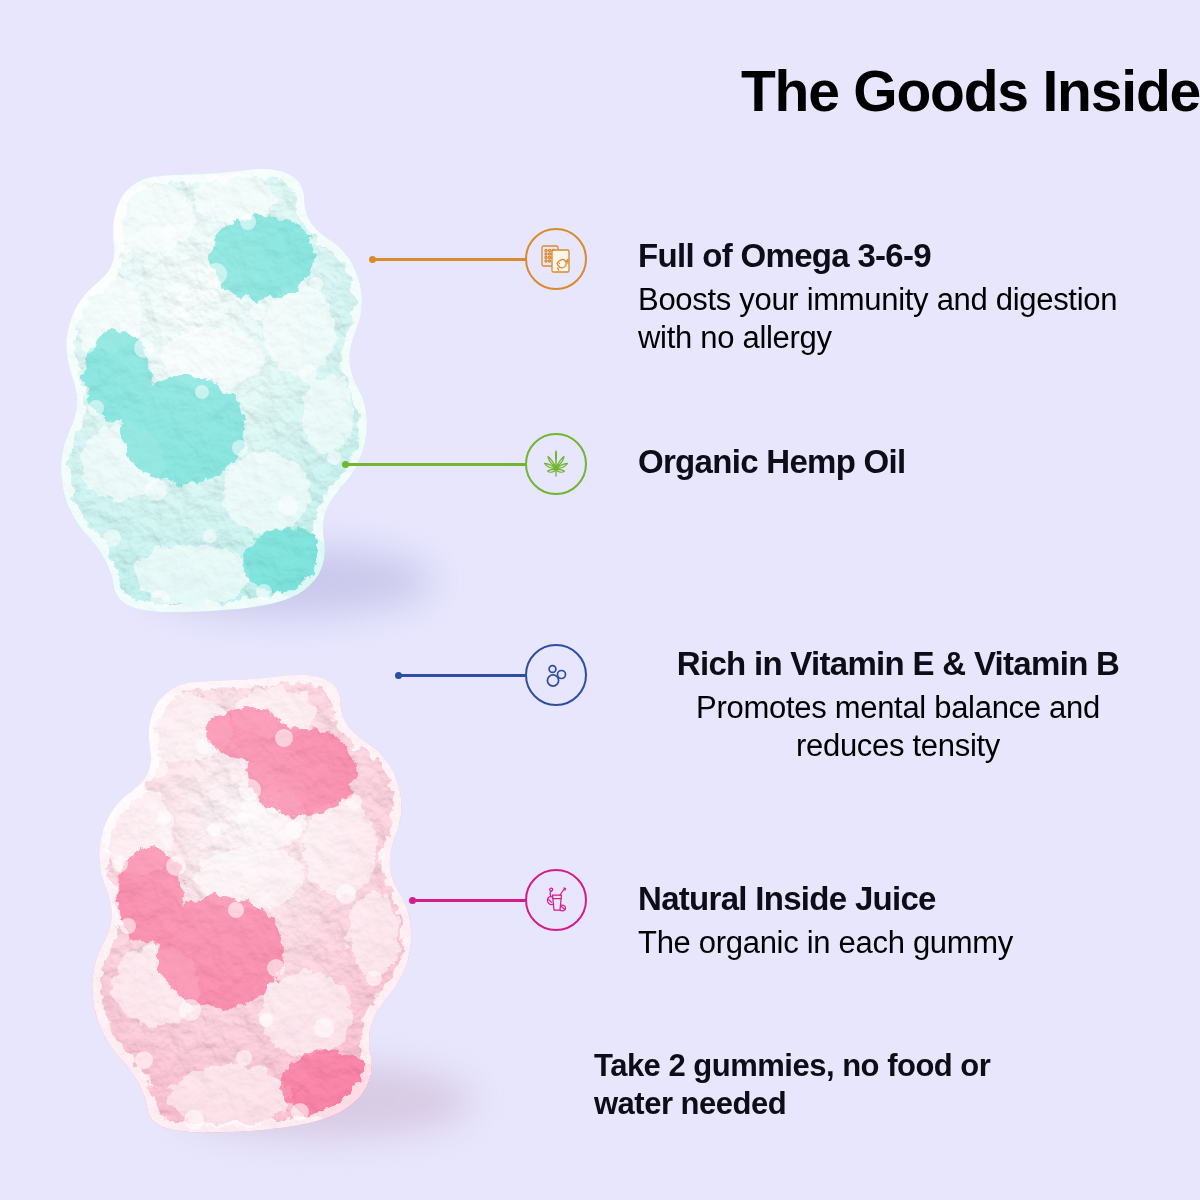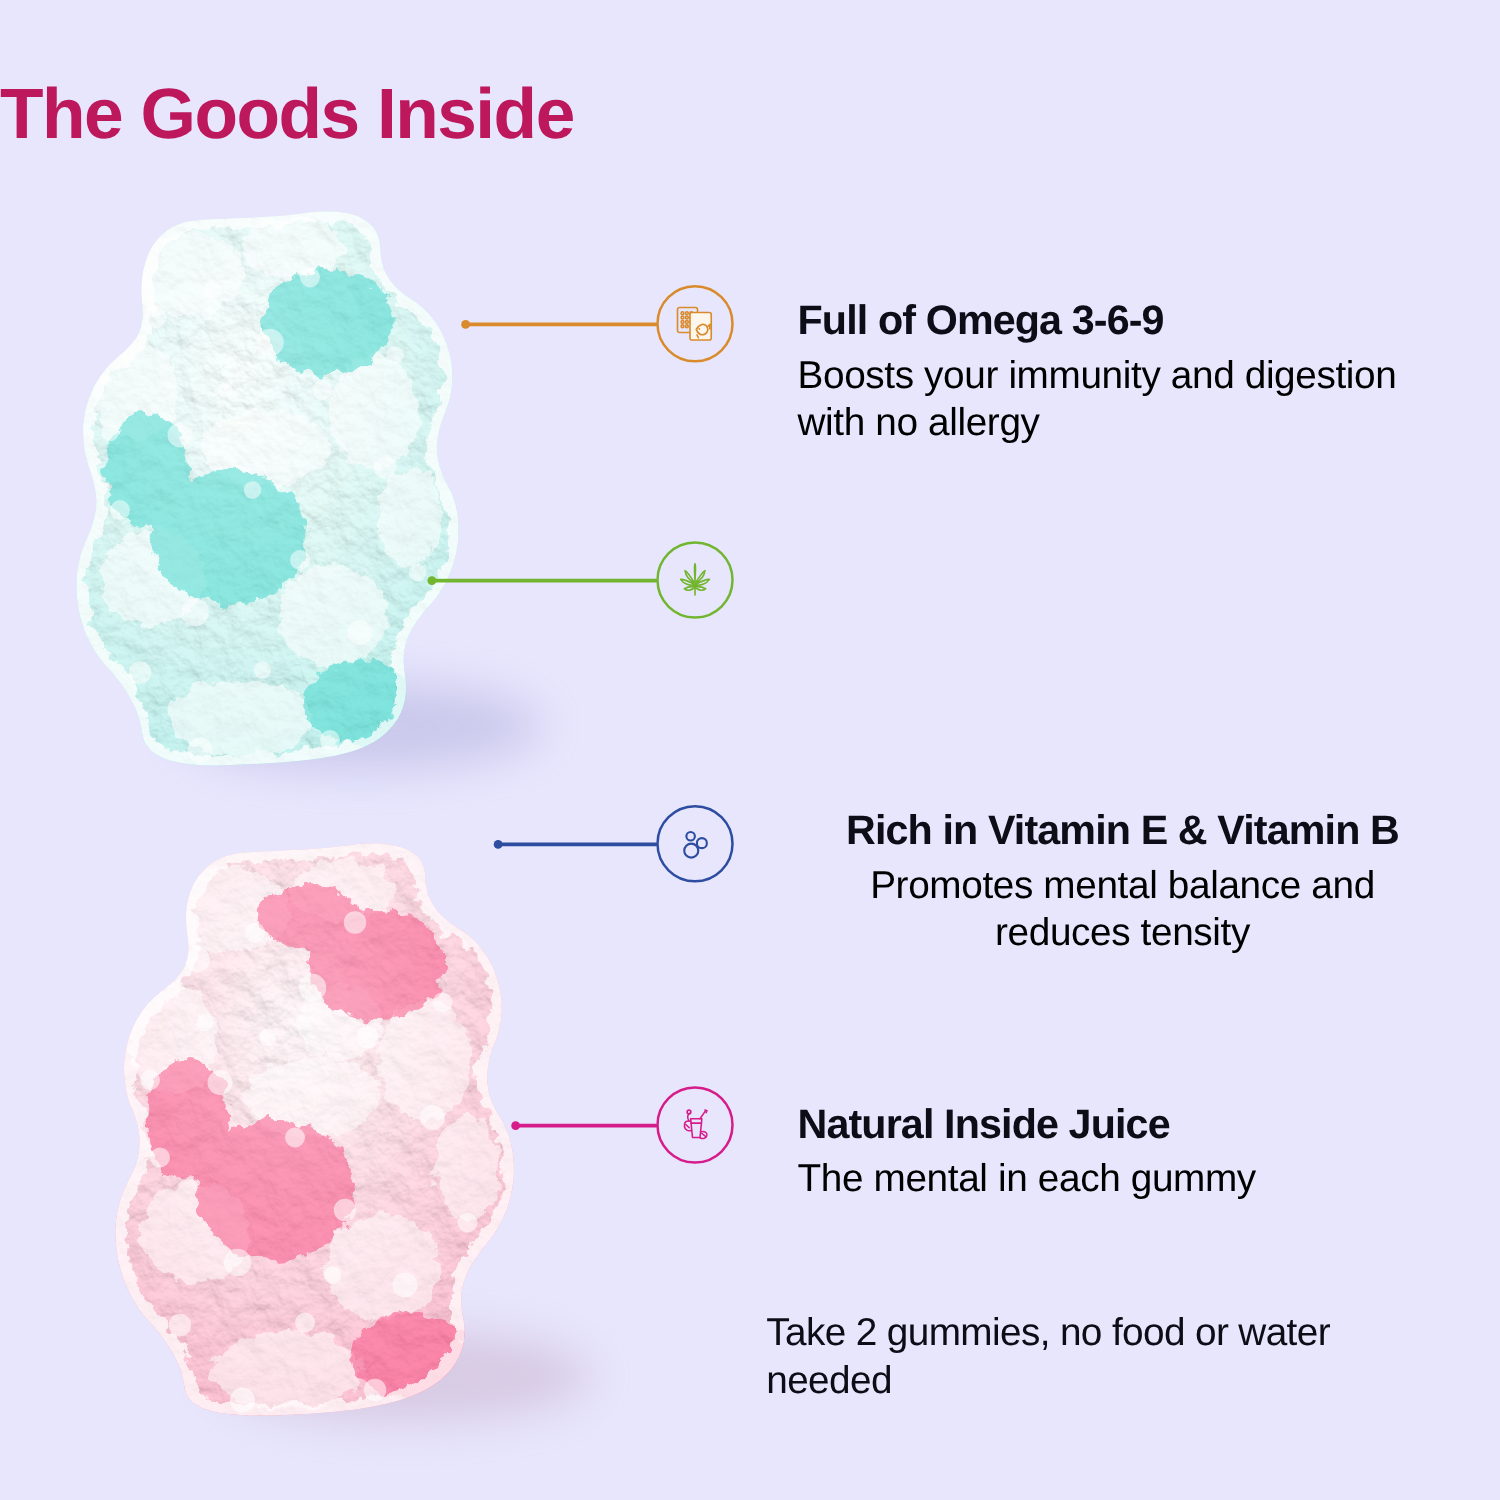--- a/index.html
+++ b/index.html
@@ -19,25 +19,25 @@
     height: 1200px;
     background: #e7e6fd;
   }
 
   
   .title {
     position: absolute;
     top: 62px;
     left: 0;
     width: 1200px;
-    text-align: left;
+    text-align: right;
     font-size: 57px;
     font-weight: 700;
     letter-spacing: -1.2px;
-    color: #be185d;
+    color: #000000;
     line-height: 1.05;
   }
 
   
   .gummy {
     position: absolute;
     border-radius: 46% 46% 44% 44% / 40% 40% 50% 50%;
   }
   .gummy-shadow {
     position: absolute;
@@ -107,25 +107,25 @@
     font-weight: 400;
     color: #000000;
     line-height: 1.22;
     margin: 6px 0 0 0;
     letter-spacing: -0.3px;
   }
 
   
   .footnote {
     position: absolute;
-    left: 613px;
+    left: 594px;
     top: 1047px;
     width: 480px;
     font-size: 31px;
-    font-weight: 400;
+    font-weight: 700;
     letter-spacing: -0.5px;
     line-height: 1.24;
     color: #0c0d16;
   }
 </style>
 </head>
 <body>
 
 <div class="canvas">
 
@@ -363,20 +363,21 @@
       <path d="M17 20 C14 15 11.5 11 9 9.5 C9.5 13 12 17 17 20 Z"></path>
       <path d="M17 20 C20 15 22.5 11 25 9.5 C24.5 13 22 17 17 20 Z"></path>
       <path d="M17 21 C13 18.5 9 16.5 5.5 16.5 C7.5 19.5 12 22 17 21 Z"></path>
       <path d="M17 21 C21 18.5 25 16.5 28.5 16.5 C26.5 19.5 22 22 17 21 Z"></path>
       <path d="M17 22.5 C14 22 11 22.5 8.5 24 C11 26 14.5 25.5 17 22.5 Z"></path>
       <path d="M17 22.5 C20 22 23 22.5 25.5 24 C23 26 19.5 25.5 17 22.5 Z"></path>
     </svg>
   </div>
 
   <div class="feature" style="top:443px;">
+    <p class="feature-title">Organic Hemp Oil</p>
   </div>
 
   <div class="connector" style="left:398px; top:674px; width:128px; background:#2d4da0;"></div>
   <div class="conn-dot" style="left:395px; top:672px; background:#2d4da0;"></div>
 
   <div class="icon-ring" style="left:525px; top:644px; color:#2d4da0;">
     <svg width="34" height="34" viewBox="0 0 34 34" fill="none" stroke="#2d4da0" stroke-width="1.7">
       <circle cx="13.5" cy="11" r="3.4"></circle>
       <circle cx="22.5" cy="16.5" r="4"></circle>
       <circle cx="14" cy="22.5" r="5.6"></circle>
@@ -401,18 +402,18 @@
       <path d="M12 13.5 C10.5 11 11 8.5 13 7.5"></path>
       <circle cx="12.2" cy="6.6" r="1.5"></circle>
       <path d="M21.5 22.5 C24.5 21.5 27 23 26.5 25.5 C26 27.6 23.5 28.4 21.2 27.4"></path>
       <path d="M22.4 23.6 L25.6 26.3"></path>
       <path d="M9.6 16.6 L12.4 19.2"></path>
     </svg>
   </div>
 
   <div class="feature" style="top:880px;">
     <p class="feature-title">Natural Inside Juice</p>
-    <p class="feature-desc">The mental in each gummy</p>
+    <p class="feature-desc">The organic in each gummy</p>
   </div>
 
   <div class="footnote">Take 2 gummies, no food or water needed</div>
 
 </div>
 
 </body></html>

